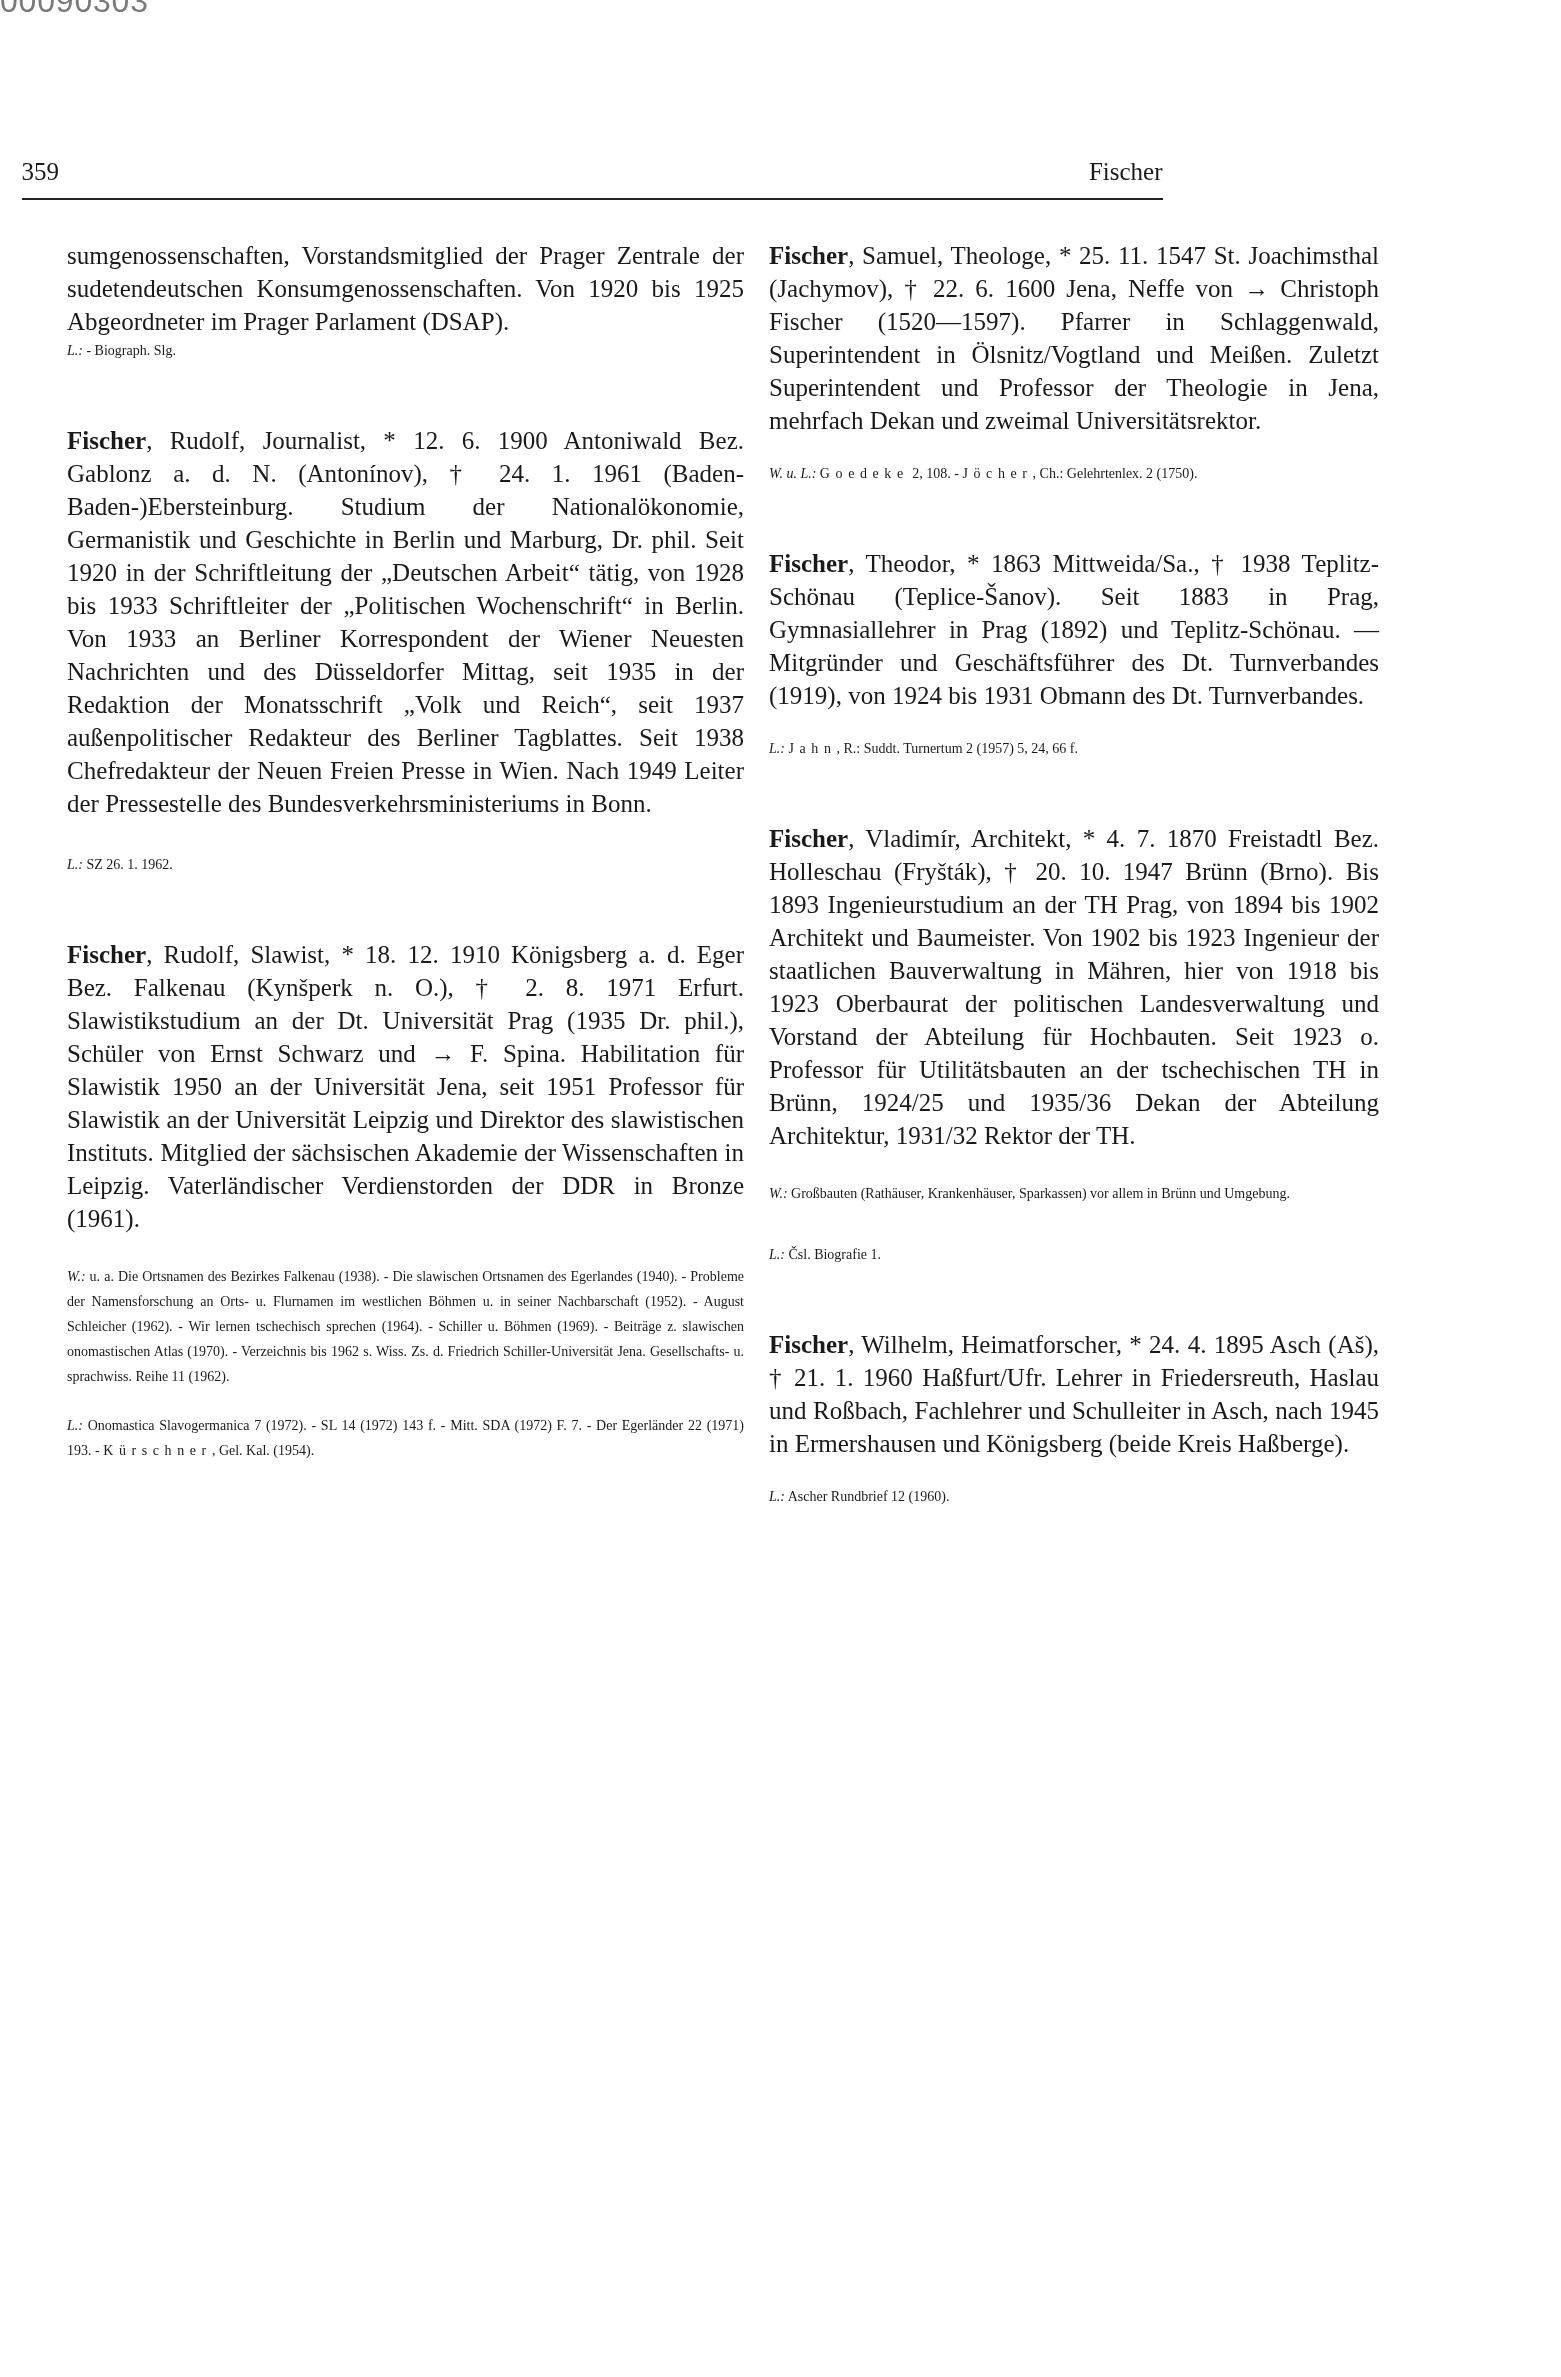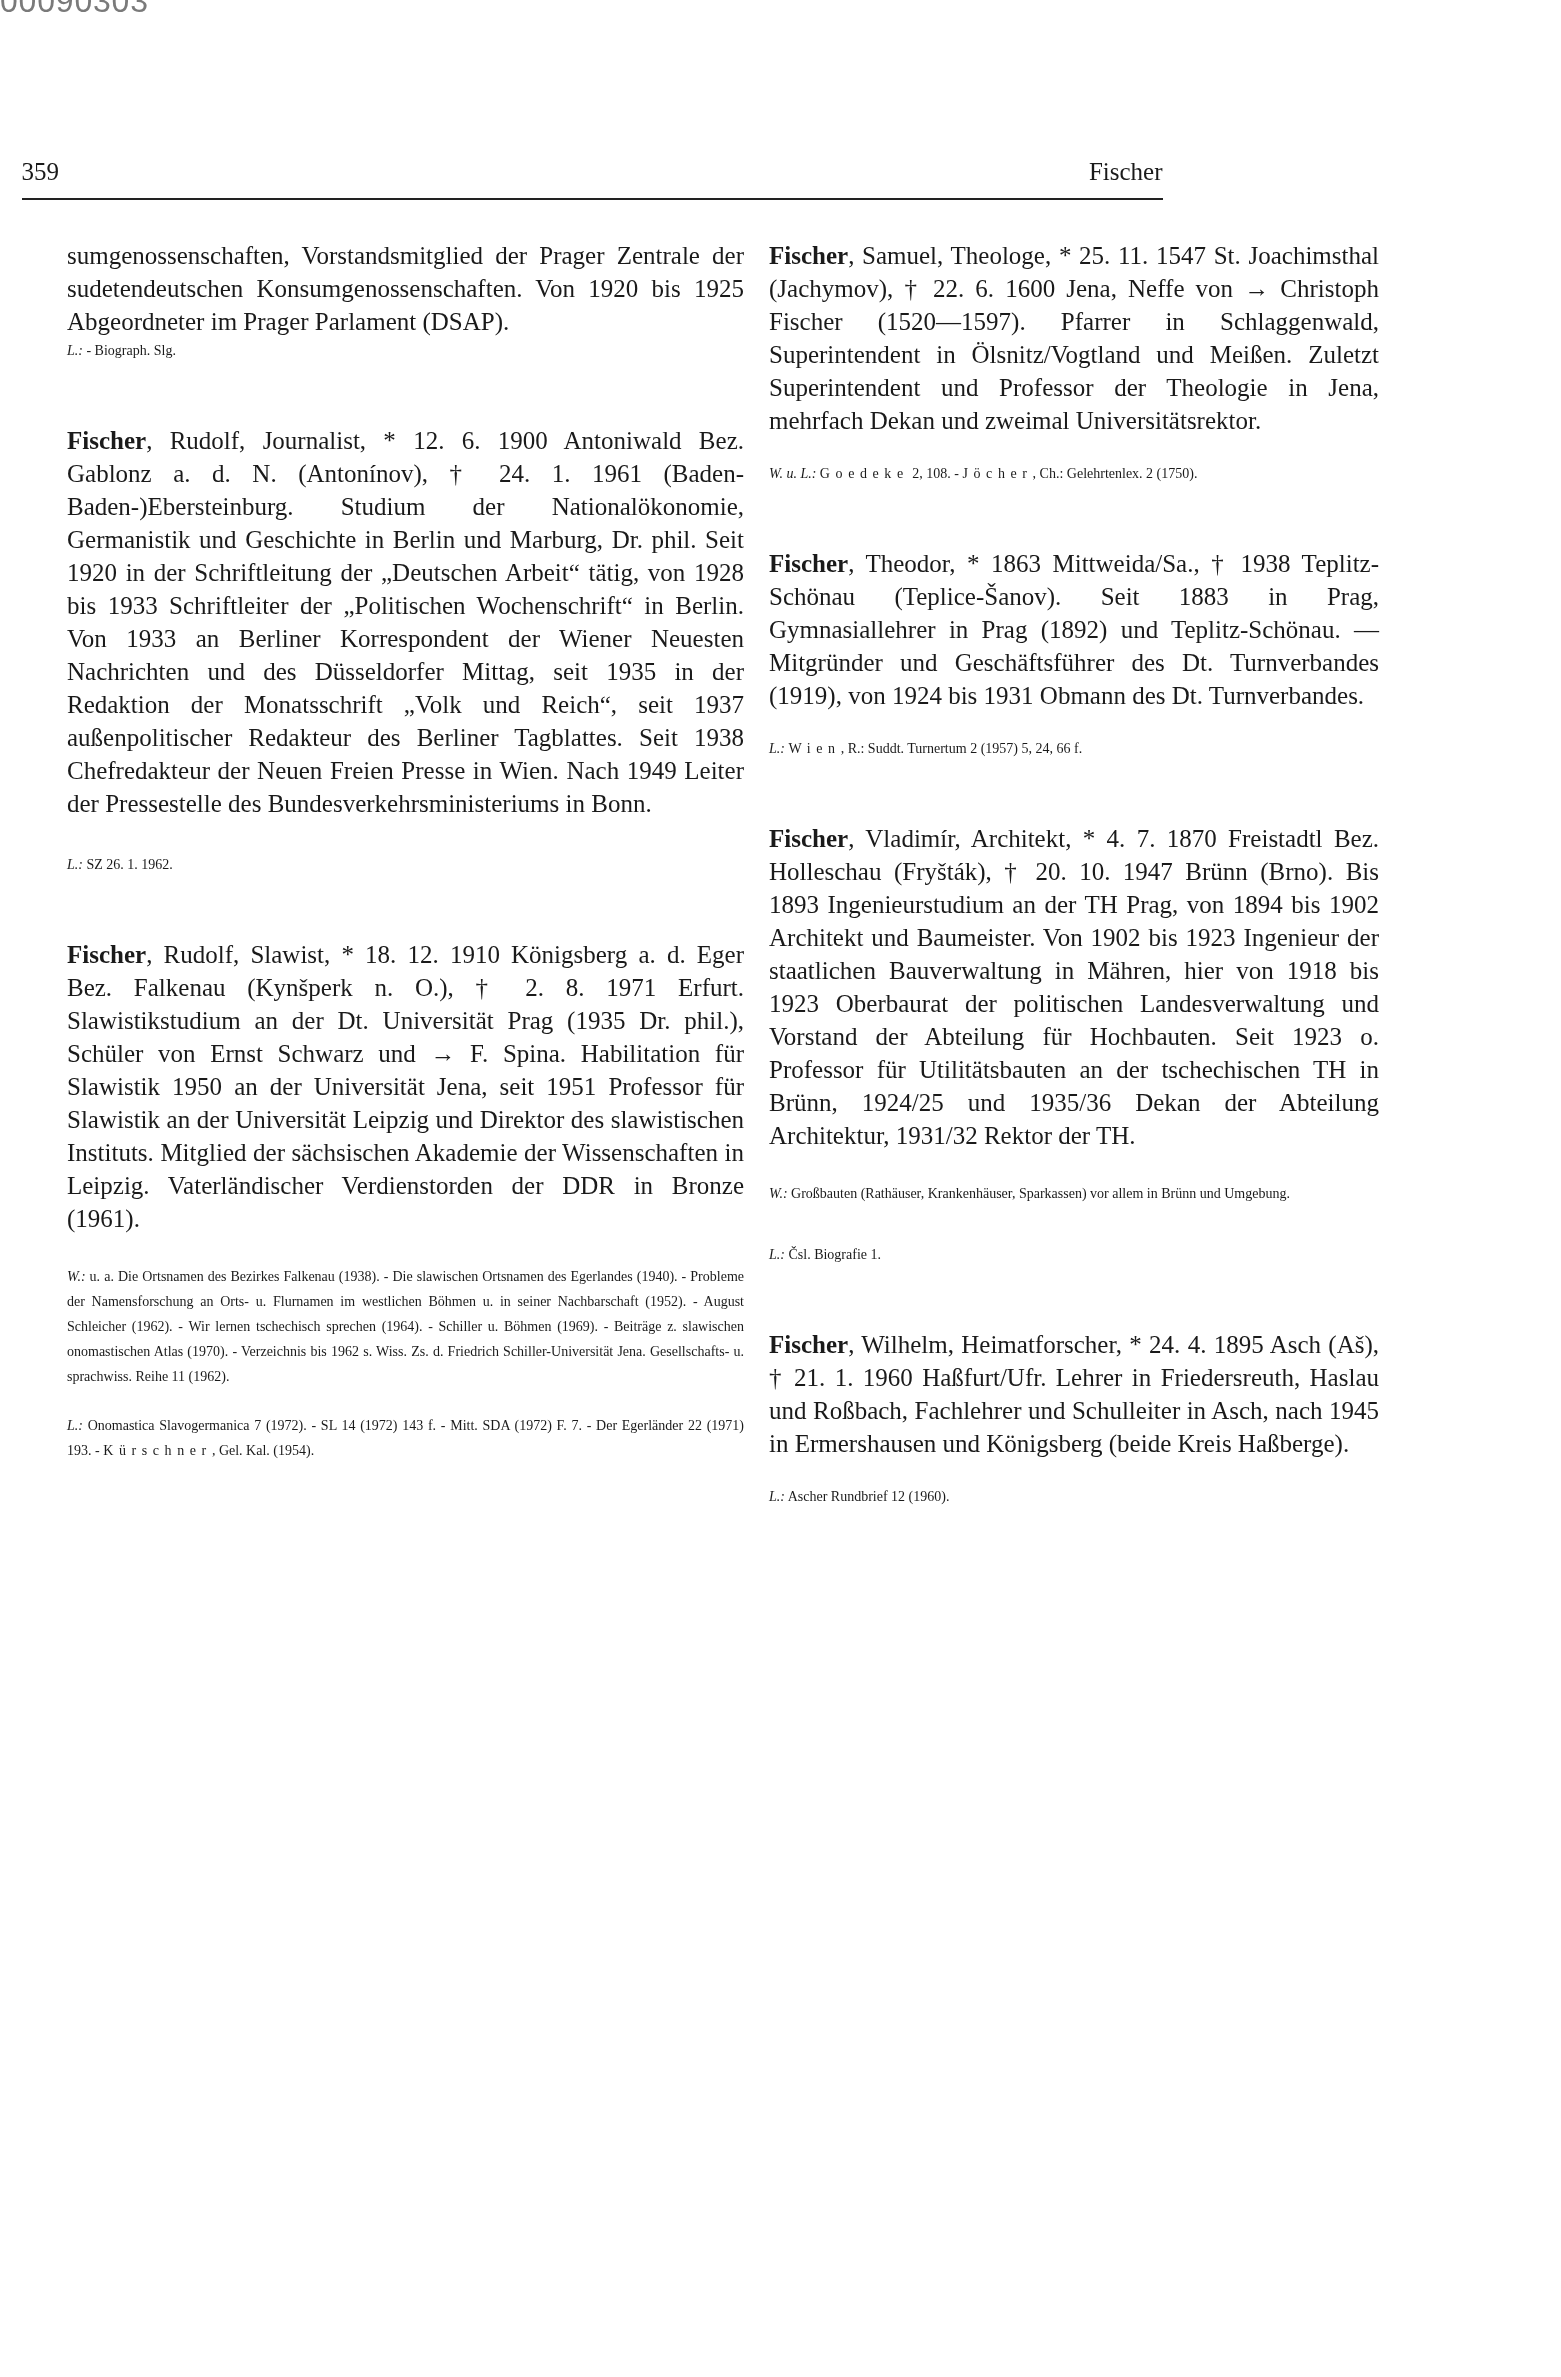--- a/index.html
+++ b/index.html
@@ -73,21 +73,21 @@
 
 <div class="col col-right">
   <div class="entry">
     <p><span class="name">Fischer</span><span>, Samuel, Theologe, * 25. 11. 1547 St. Joachimsthal (Jachymov), † 22. 6. 1600 Jena, Neffe von → Christoph Fischer (1520—1597). Pfarrer in Schlaggenwald, Superintendent in Ölsnitz/Vogtland und Meißen. Zuletzt Super­intendent und Professor der Theologie in Jena, mehrfach Dekan und zweimal Universitäts­rektor.</span></p>
     <p class="ref" style="margin-top:24px"><span class="lbl">W. u. L.:</span> <span class="spaced">Goedeke</span><span> 2, 108. - </span><span class="spaced">Jöcher</span><span>, Ch.: Gelehrtenlex. 2 (1750).</span></p>
   </div>
   <div class="gap-l"></div>
 
   <div class="entry">
     <p><span class="name">Fischer</span><span>, Theodor, * 1863 Mittweida/Sa., † 1938 Teplitz-Schönau (Teplice-Šanov). Seit 1883 in Prag, Gymnasiallehrer in Prag (1892) und Teplitz-Schönau. — Mitgründer und Ge­schäftsführer des Dt. Turnverbandes (1919), von 1924 bis 1931 Obmann des Dt. Turnver­bandes.</span></p>
-    <p class="ref" style="margin-top:24px"><span class="lbl">L.:</span> <span class="spaced">Wien</span><span>, R.: Suddt. Turnertum 2 (1957) 5, 24, 66 f.</span></p>
+    <p class="ref" style="margin-top:24px"><span class="lbl">L.:</span> <span class="spaced">Jahn</span><span>, R.: Suddt. Turnertum 2 (1957) 5, 24, 66 f.</span></p>
   </div>
   <div class="gap-l"></div>
 
   <div class="entry">
     <p><span class="name">Fischer</span><span>, Vladimír, Architekt, * 4. 7. 1870 Frei­stadtl Bez. Holleschau (Fryšták), † 20. 10. 1947 Brünn (Brno). Bis 1893 Ingenieurstudium an der TH Prag, von 1894 bis 1902 Architekt und Baumeister. Von 1902 bis 1923 Ingenieur der staatlichen Bauverwaltung in Mähren, hier von 1918 bis 1923 Oberbaurat der politischen Landesverwaltung und Vorstand der Abtei­lung für Hochbauten. Seit 1923 o. Professor für Utilitätsbauten an der tschechischen TH in Brünn, 1924/25 und 1935/36 Dekan der Abteilung Architektur, 1931/32 Rektor der TH.</span></p>
     <p class="ref" style="margin-top:29px"><span class="lbl">W.:</span><span> Großbauten (Rathäuser, Krankenhäuser, Spar­kassen) vor allem in Brünn und Umgebung.</span></p>
     <p class="ref" style="margin-top:36px"><span class="lbl">L.:</span><span> Čsl. Biografie 1.</span></p>
   </div>
   <div class="gap-l"></div>
 

